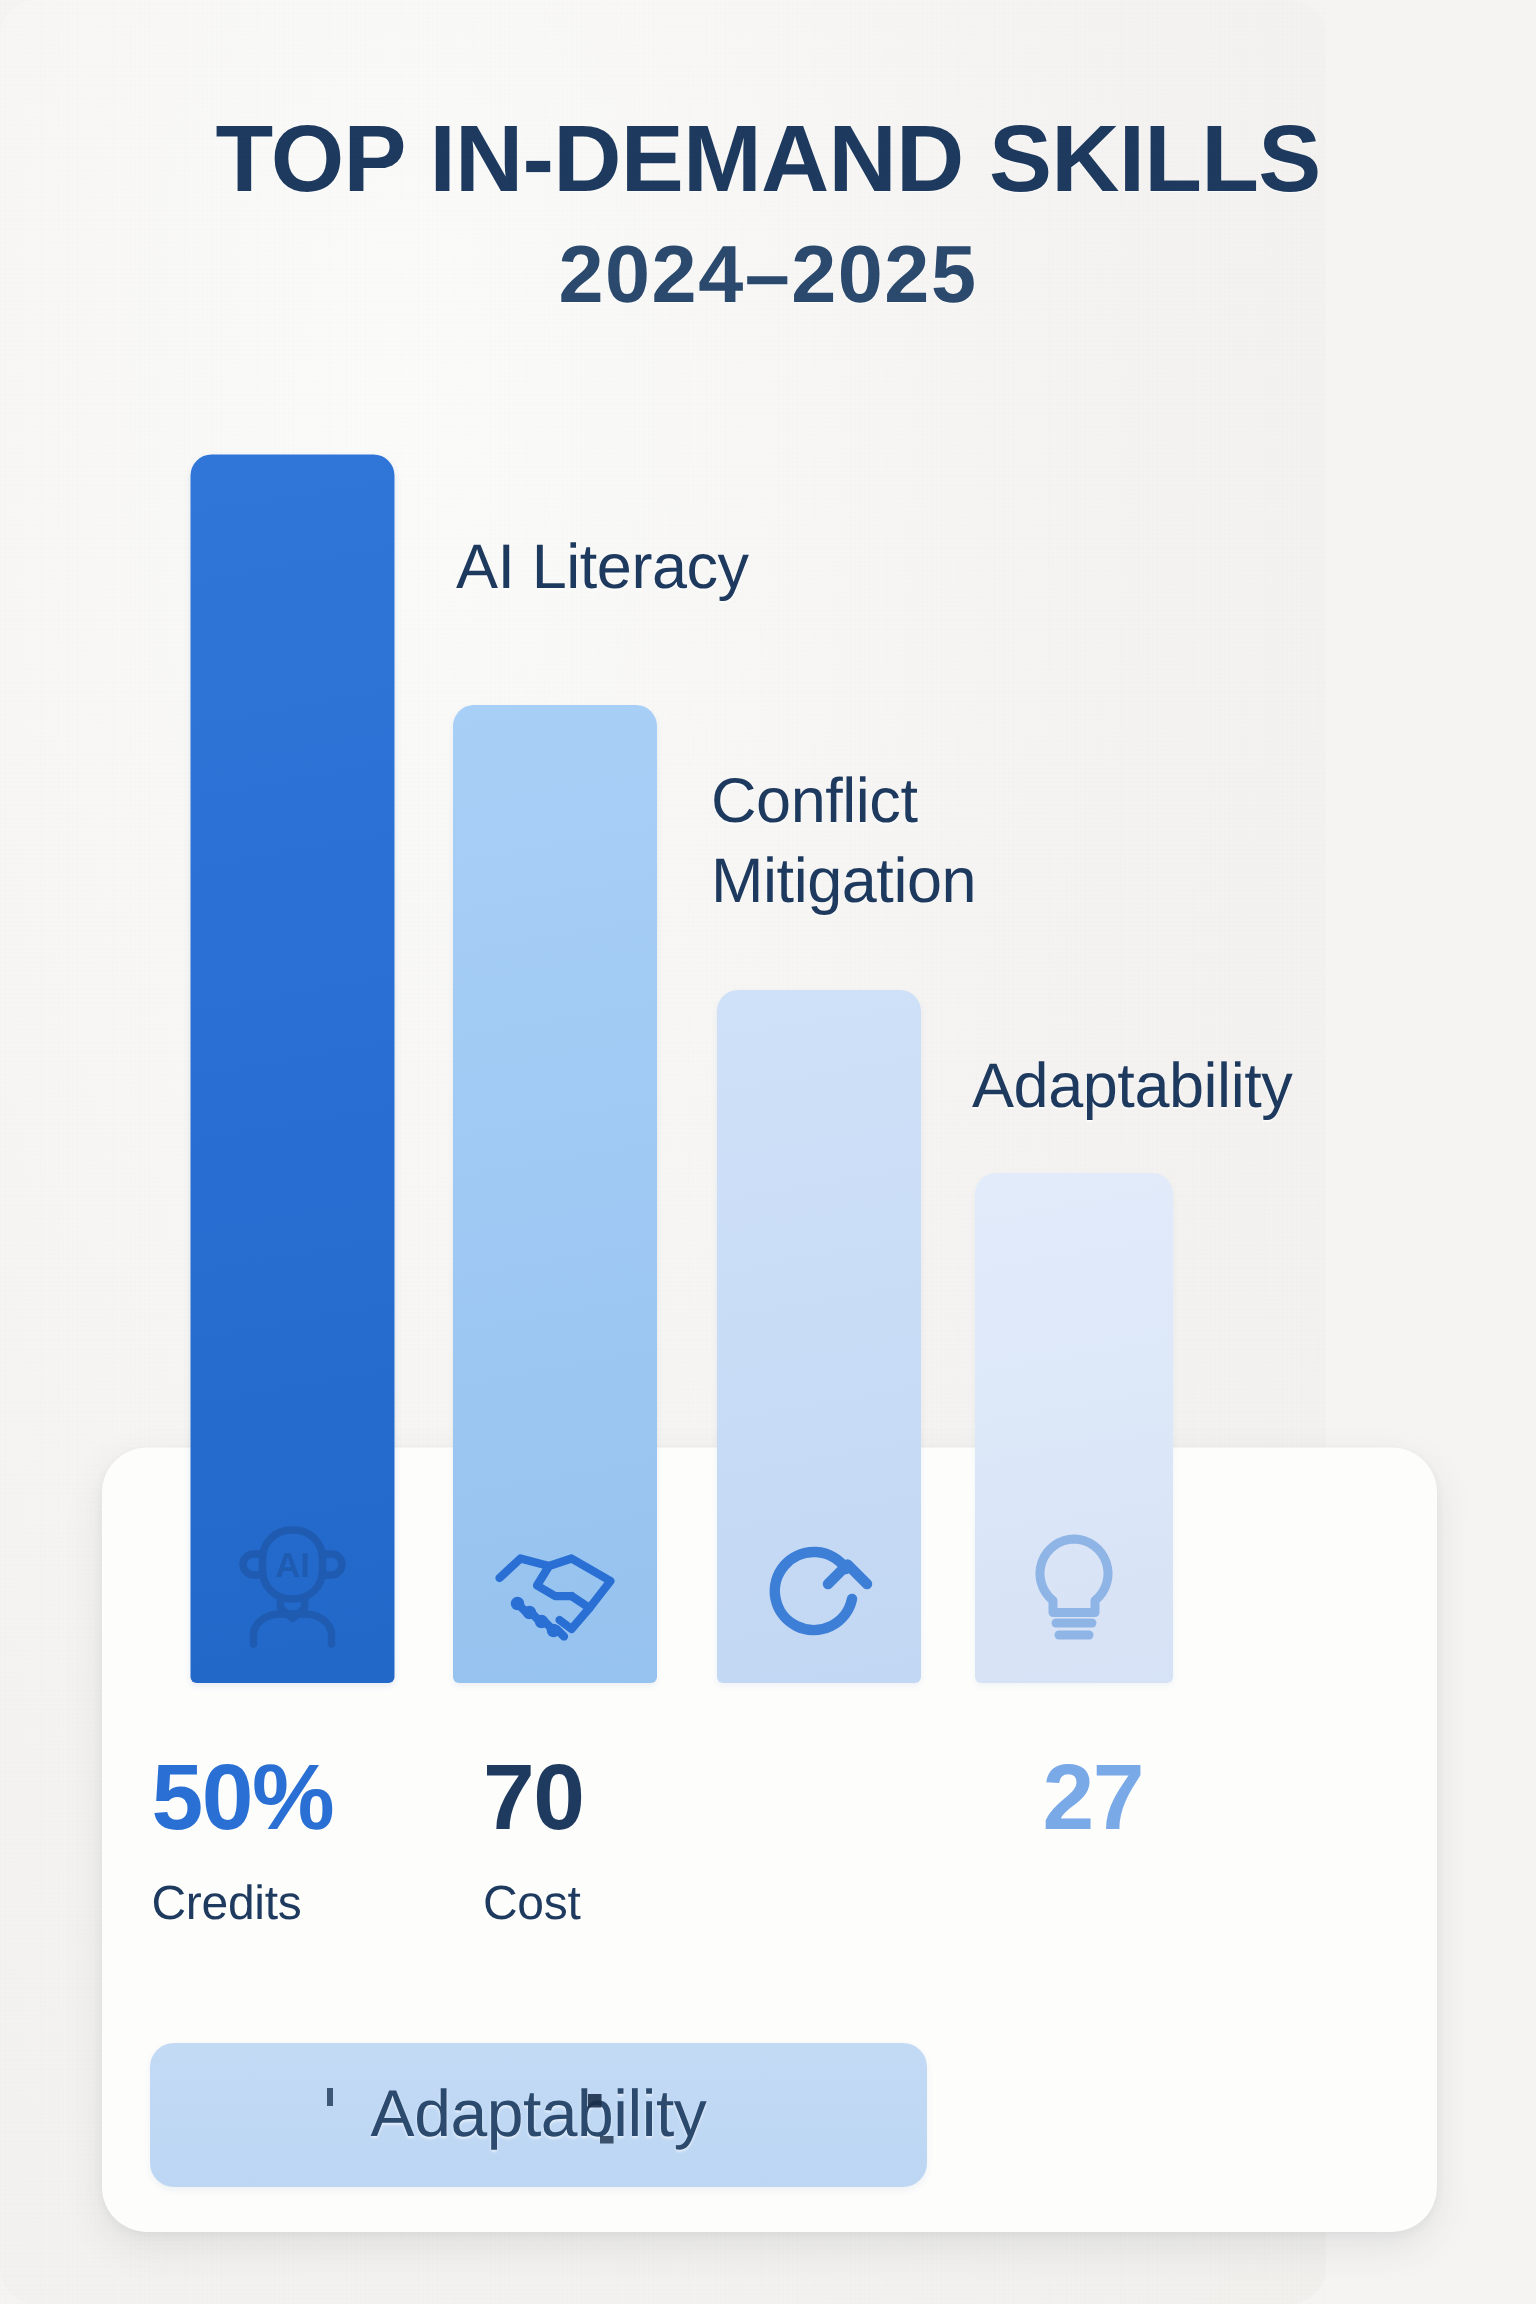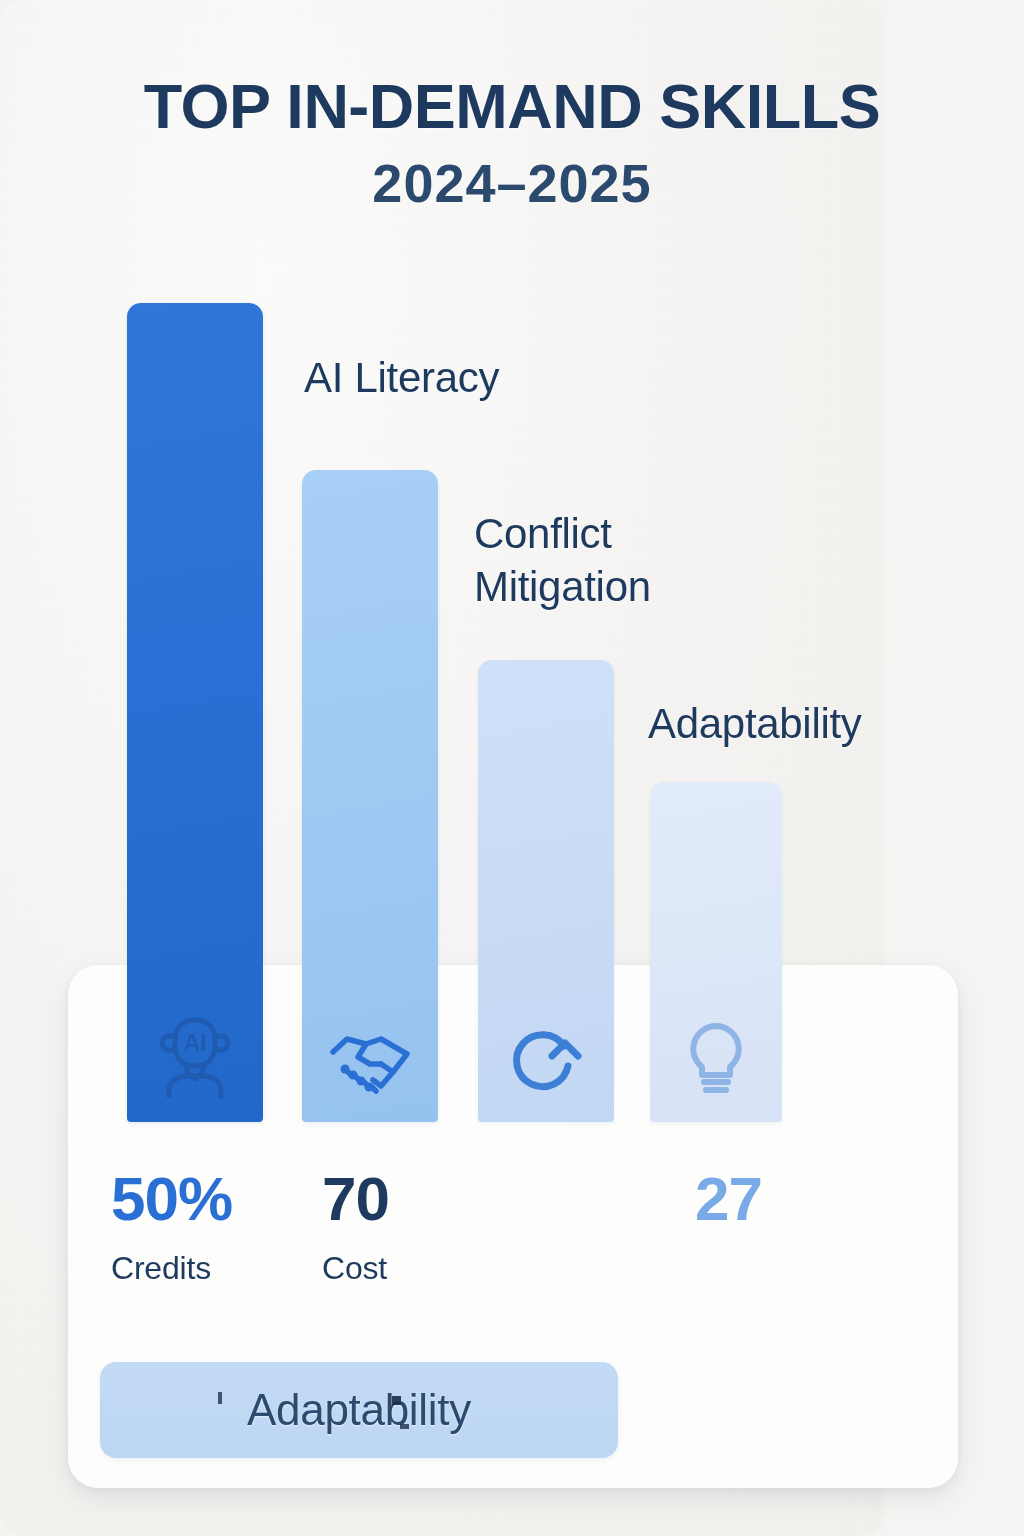--- a/index.html
+++ b/index.html
@@ -123,21 +123,21 @@
     letter-spacing:-1px;
     text-shadow:0 1px 1px rgba(255,255,255,.7);
   }
   .stat-label {
     margin-top:20px;
     font-size:32px;
     color:#1e3a5f;
     line-height:1.15;
     letter-spacing:-0.2px;
   }
-  #stat-0 { left:111px; top:1168px; }
+  #stat-0 { left:101px; top:1168px; }
   #stat-1 { left:322px; top:1168px; }
   #stat-2 { left:695px; top:1168px; }
 
   
   #pill {
     position:absolute; z-index:6;
     left:100px; top:1362px;
     width:518px; height:96px;
     background:linear-gradient(180deg,#c3daf5 0%, #bcd6f3 100%);
     border-radius:16px;

